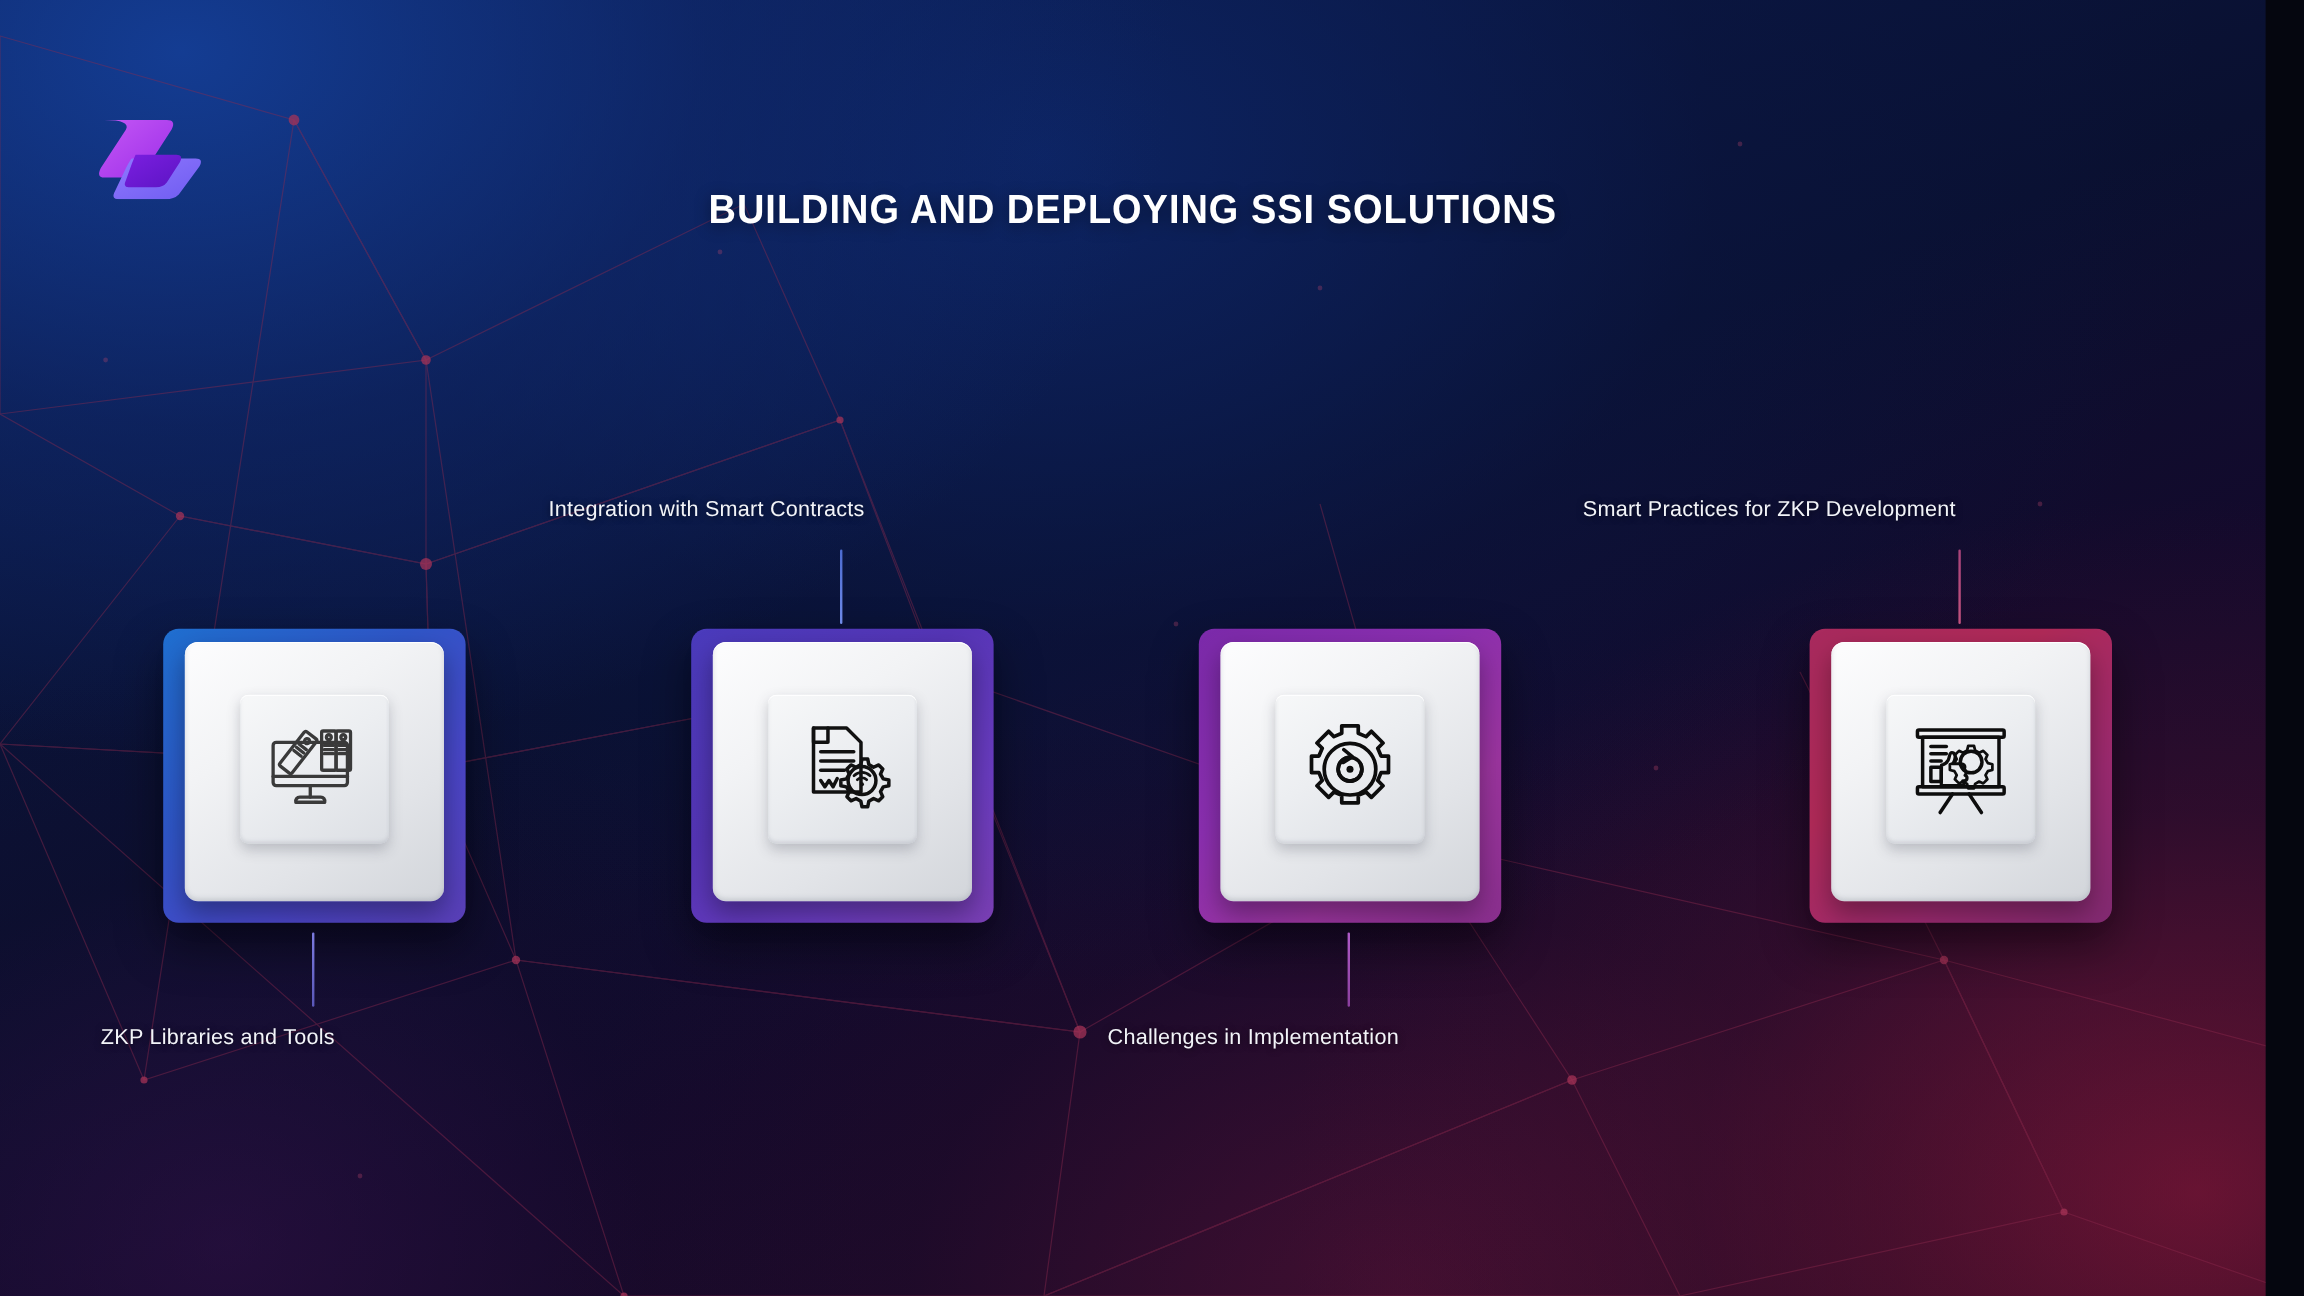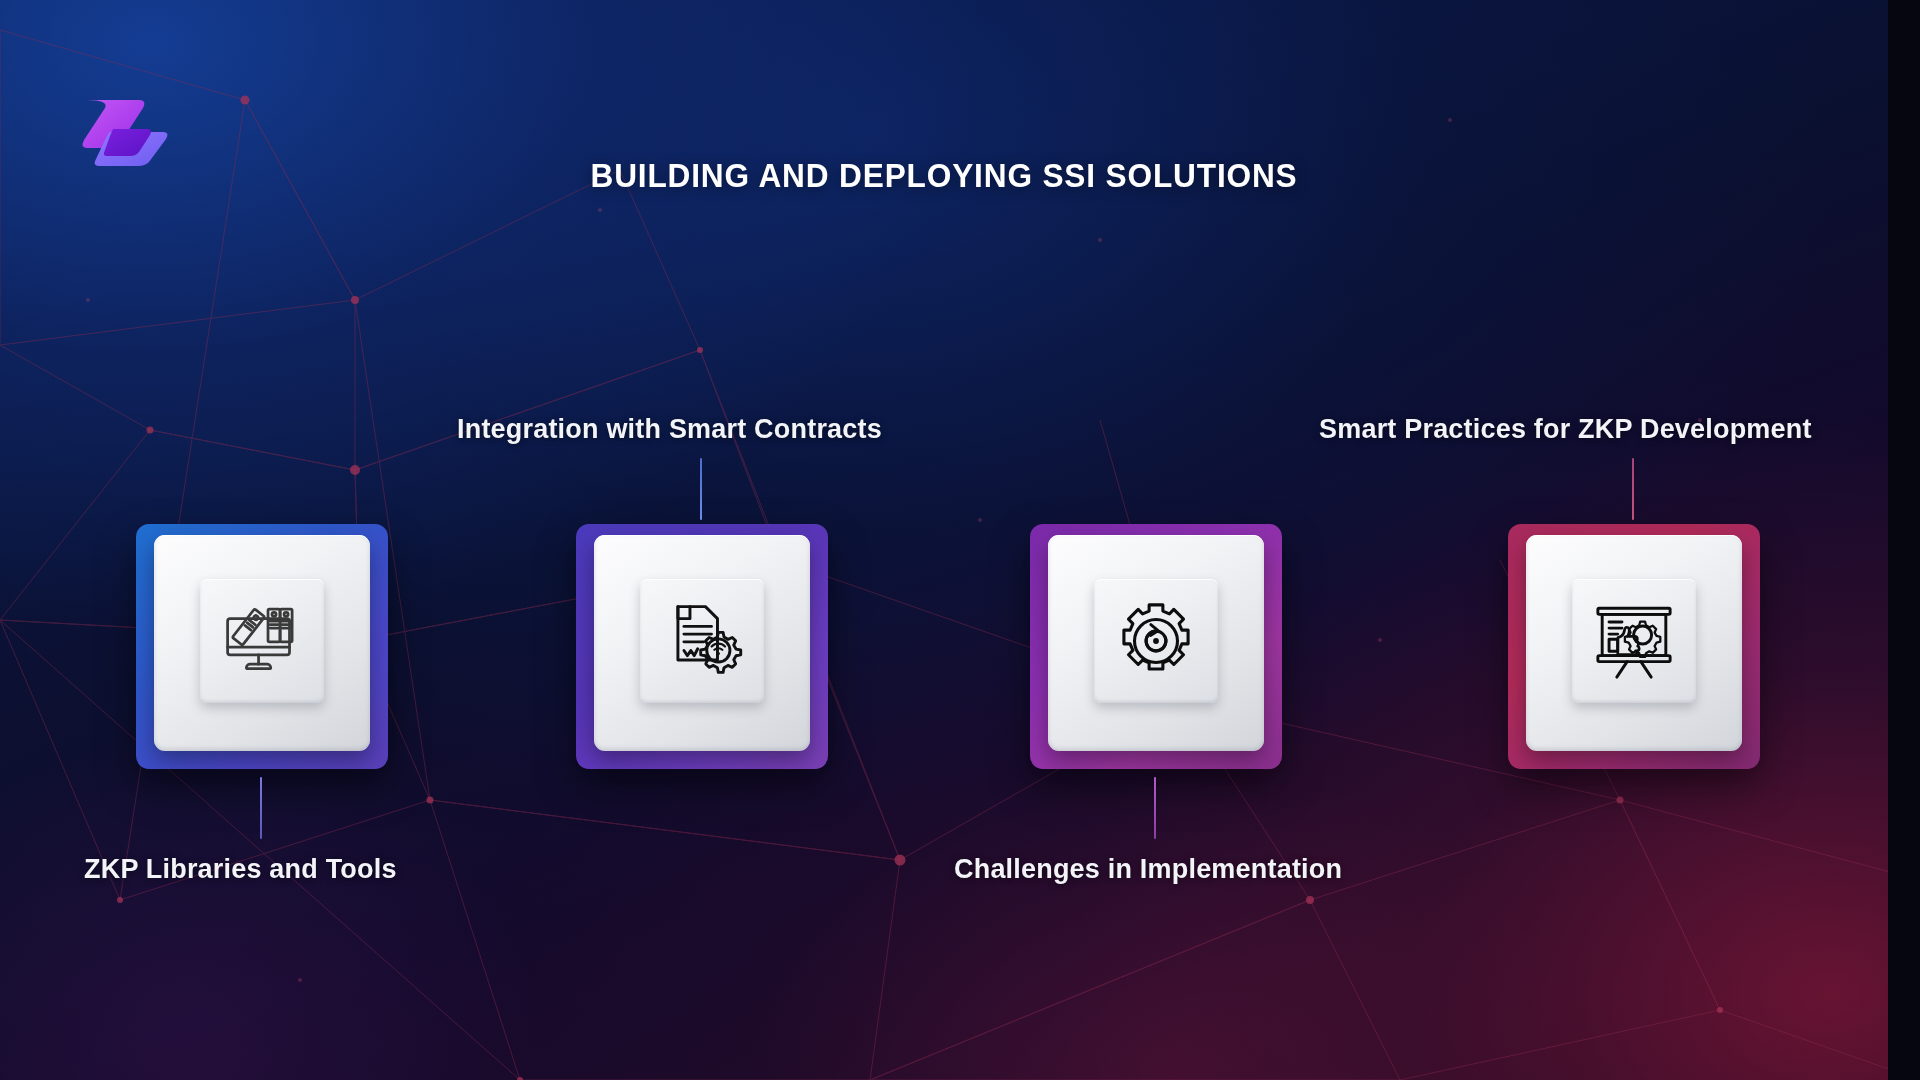--- a/index.html
+++ b/index.html
@@ -64,21 +64,21 @@
     box-shadow:
       0 5px 11px rgba(60,65,80,0.26),
       inset 0 1px 0 rgba(255,255,255,0.9),
       inset 0 -2px 3px rgba(130,135,150,0.22);
     display:flex; align-items:center; justify-content:center;
   }
   .inner svg { width:86px; height:86px; display:block; }
 
   
   .label {
-    position:absolute; color:#f2f4f8; font-size:27px; font-weight:700;
+    position:absolute; color:#f2f4f8; font-size:18px; font-weight:400;
     letter-spacing:0.2px; white-space:nowrap;
     text-shadow:0 1px 6px rgba(0,0,0,0.55);
   }
   .connector { position:absolute; width:2px; border-radius:1px; }
 </style>
 </head>
 <body>
 
 <div id="stage">
 
@@ -210,21 +210,21 @@
               <path d="M-1.6,-1.8 a7,7 0 0 1 9.2,0" stroke-width="2.6"></path>
               <circle cx="3" cy="2.6" r="1.9" fill="#111" stroke="none"></circle>
             </g>
           </svg>
         </div>
       </div>
       <div class="connector" style="left:124px; top:-66px; height:62px; background:linear-gradient(180deg,#4c6bd0,#6f8ae8);"></div>
       <div class="label" style="left:-119px; top:-110px;">Integration with Smart Contracts</div>
     </div>
 
-    <div class="card-wrap" style="left:1030px;text-align:right;">
+    <div class="card-wrap" style="left:999px;text-align:right;">
       <div class="glow" style="background:linear-gradient(140deg,#7b2aaa 0%,#8b2fb0 38%,#9c359f 70%,#8a2f8e 100%);"></div>
       <div class="tile">
         <div class="inner">
           <svg viewBox="0 0 100 100" fill="none" stroke="#0d0d0d" stroke-width="3.6" stroke-linejoin="round" stroke-linecap="round">
             <path d="M42,8 h16 v7.2 l7.6,3.2 5.1,-5.1 11.3,11.3 -5.1,5.1 3.2,7.6 h7.2 v16 h-7.2 l-3.2,7.6 5.1,5.1 -11.3,11.3 -5.1,-5.1 -7.6,3.2 v7.2 h-16 v-7.2 l-7.6,-3.2 -5.1,5.1 -11.3,-11.3 5.1,-5.1 -3.2,-7.6 h-7.2 v-16 h7.2 l3.2,-7.6 -5.1,-5.1 11.3,-11.3 5.1,5.1 7.6,-3.2 z"></path>
             <circle cx="50" cy="50" r="25"></circle>
             <circle cx="50" cy="50" r="11.5"></circle>
             <path d="M50,38.5 a11.5,11.5 0 1 0 10.5,6.8" stroke-width="3.6"></path>
             <path d="M44,31 l8.5,7 -9,5.5" stroke-width="3.4"></path>
             <circle cx="50" cy="50" r="3.4" fill="#0d0d0d" stroke="none"></circle>

